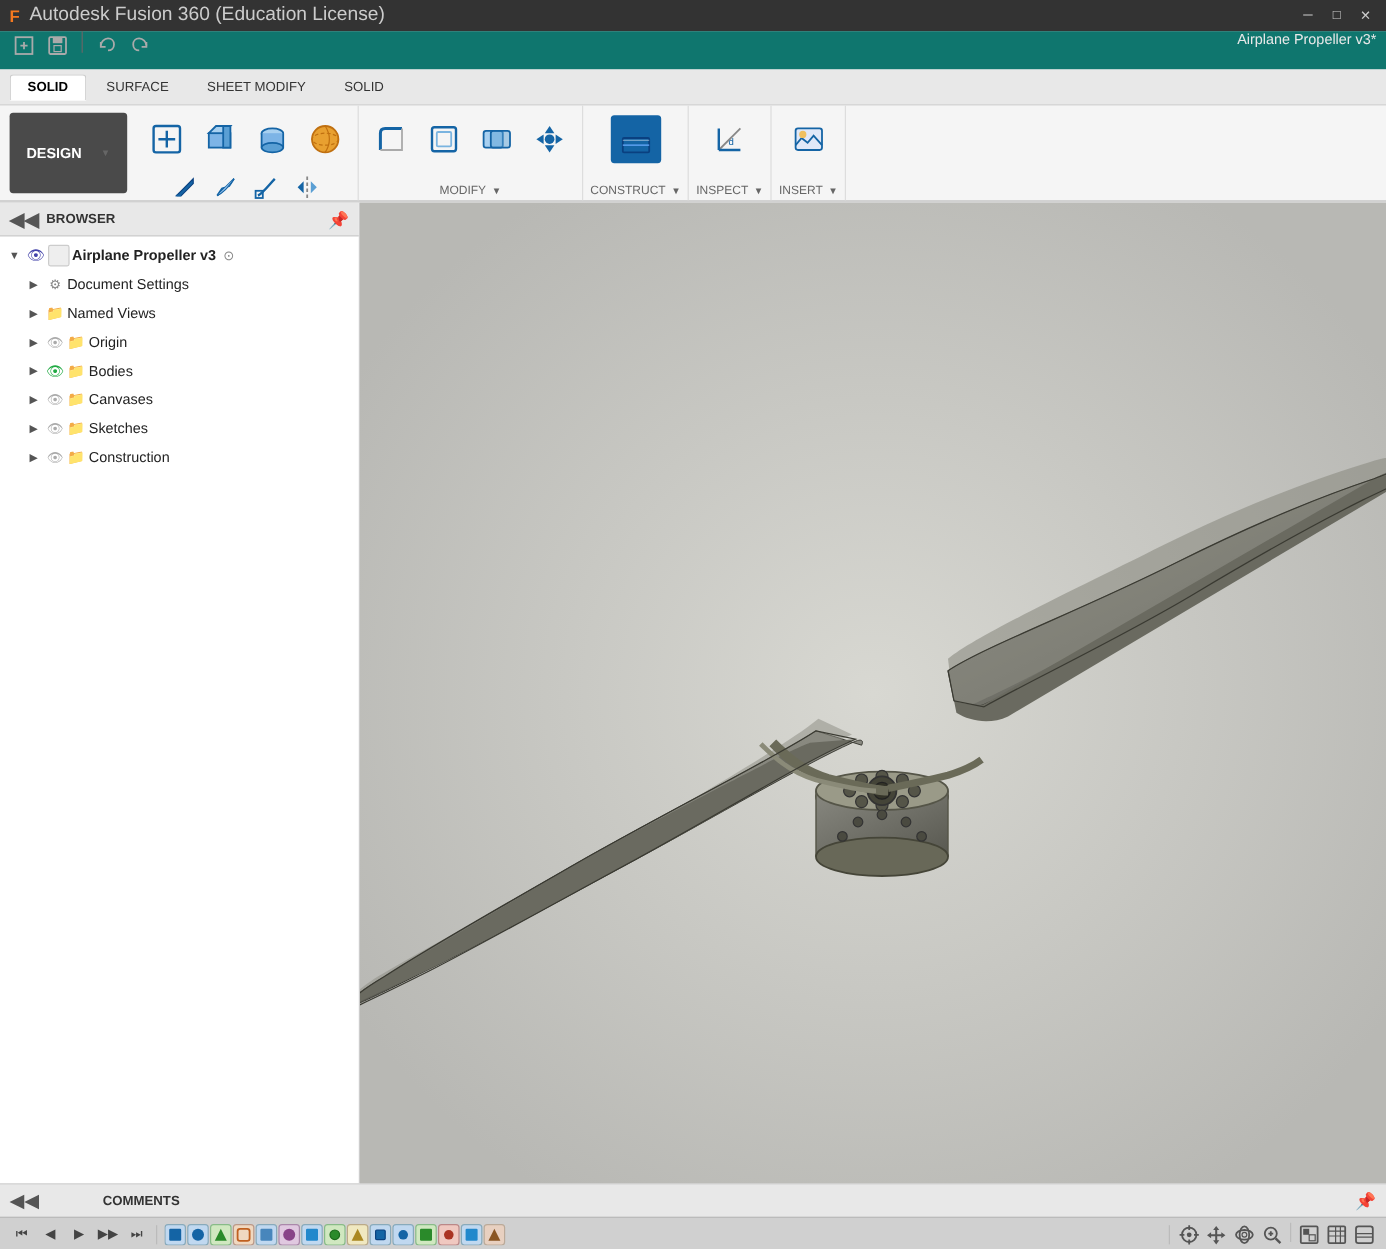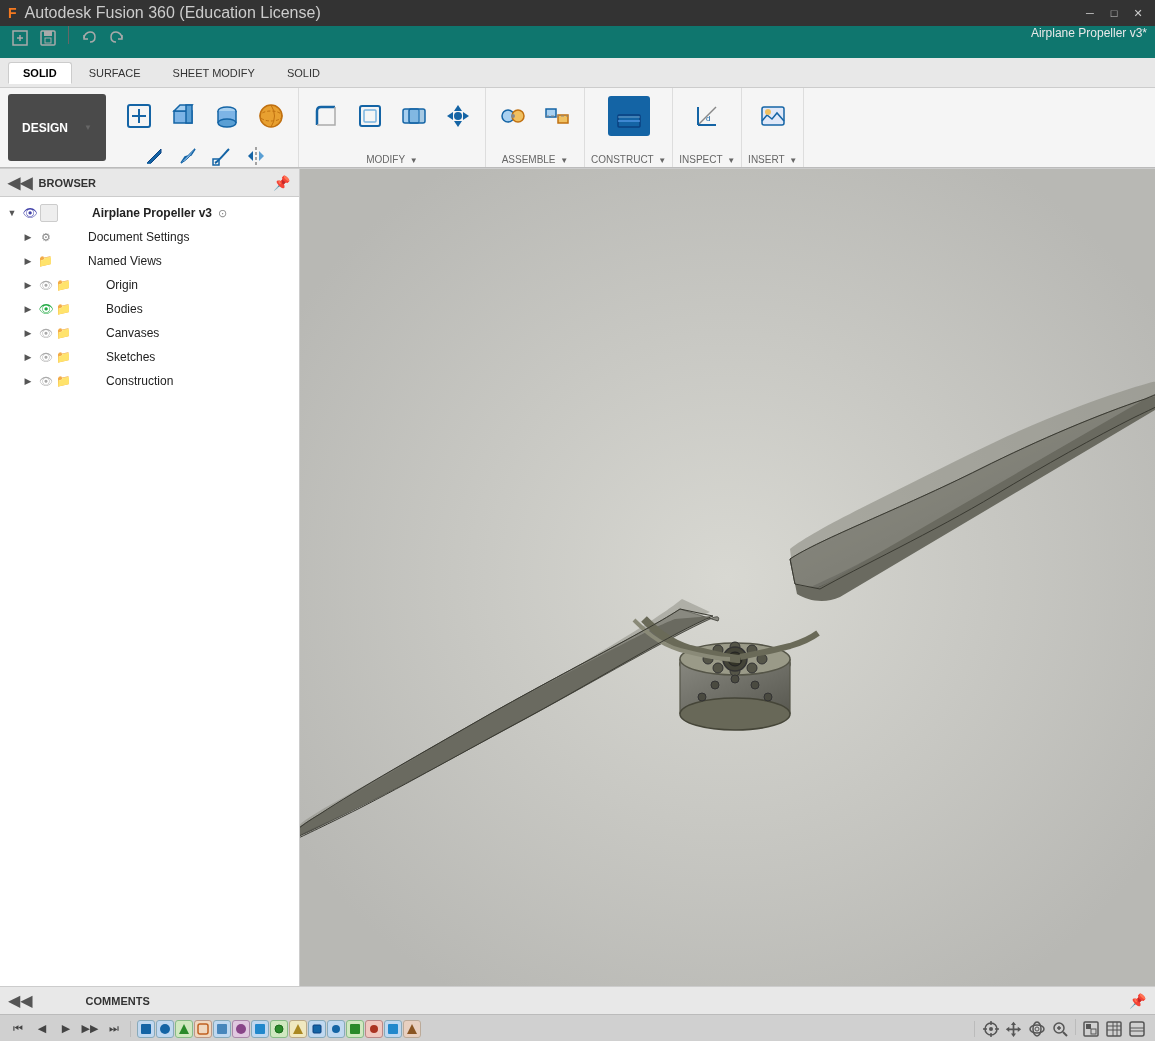--- a/index.html
+++ b/index.html
@@ -200,21 +200,21 @@
     .tree-arrow {
       width: 16px; height: 16px;
       display: flex; align-items: center; justify-content: center;
       font-size: 9px; color: #555;
     }
     .tree-icon {
       width: 16px; height: 16px;
       display: flex; align-items: center; justify-content: center;
       font-size: 12px;
     }
-    .tree-label { font-size: 12px; color: #222; margin-left: 32px; }
+    .tree-label { font-size: 12px; color: #222; }
     .eye-icon { color: #aaa; font-size: 11px; }
     .folder-icon { color: #7ab; font-size: 12px; }
     .gear-icon-sm { color: #888; font-size: 11px; }
 
     
     #viewport {
       flex: 1;
       background: #c8c8c4;
       position: relative;
       overflow: hidden;
@@ -463,46 +463,20 @@
             </svg>
           </div>
         </div>
       </div>
       <div class="ribbon-group-label">
         <span>MODIFY</span>
         <span class="dropdown-arrow">▼</span>
       </div>
     </div>
 
-    <div class="ribbon-group">
-      <div class="ribbon-icons">
-        <div class="ribbon-btn">
-          <div class="icon-box">
-            <svg width="30" height="30" viewBox="0 0 30 30">
-              <circle cx="10" cy="15" r="6" fill="#a8d0f0" stroke="#1464a5" stroke-width="1.5"></circle>
-              <circle cx="20" cy="15" r="6" fill="#f0c060" stroke="#c07010" stroke-width="1.5"></circle>
-              <circle cx="15" cy="15" r="2" fill="#888"></circle>
-            </svg>
-          </div>
-        </div>
-        <div class="ribbon-btn">
-          <div class="icon-box">
-            <svg width="30" height="30" viewBox="0 0 30 30">
-              <rect x="4" y="8" width="10" height="8" fill="#a8d0f0" stroke="#1464a5" stroke-width="1.5"></rect>
-              <rect x="16" y="14" width="10" height="8" fill="#f0c060" stroke="#c07010" stroke-width="1.5"></rect>
-              <line x1="4" y1="15" x2="26" y2="15" stroke="#888" stroke-width="1" stroke-dasharray="3,2"></line>
-            </svg>
-          </div>
-        </div>
-      </div>
-      <div class="ribbon-group-label">
-        <span>ASSEMBLE</span>
-        <span class="dropdown-arrow">▼</span>
-      </div>
-    </div>
 
     <div class="ribbon-group">
       <div class="ribbon-icons">
         <div class="ribbon-btn selected-tab">
           <div class="icon-box">
             <svg width="30" height="30" viewBox="0 0 30 30">
               <rect x="4" y="14" width="22" height="12" rx="1" fill="#1464a5" stroke="#0a4080" stroke-width="1.5"></rect>
               <line x1="4" y1="20" x2="26" y2="20" stroke="#6aabff" stroke-width="1"></line>
               <line x1="4" y1="16" x2="26" y2="16" stroke="rgba(255,255,255,0.4)" stroke-width="1"></line>
             </svg>

